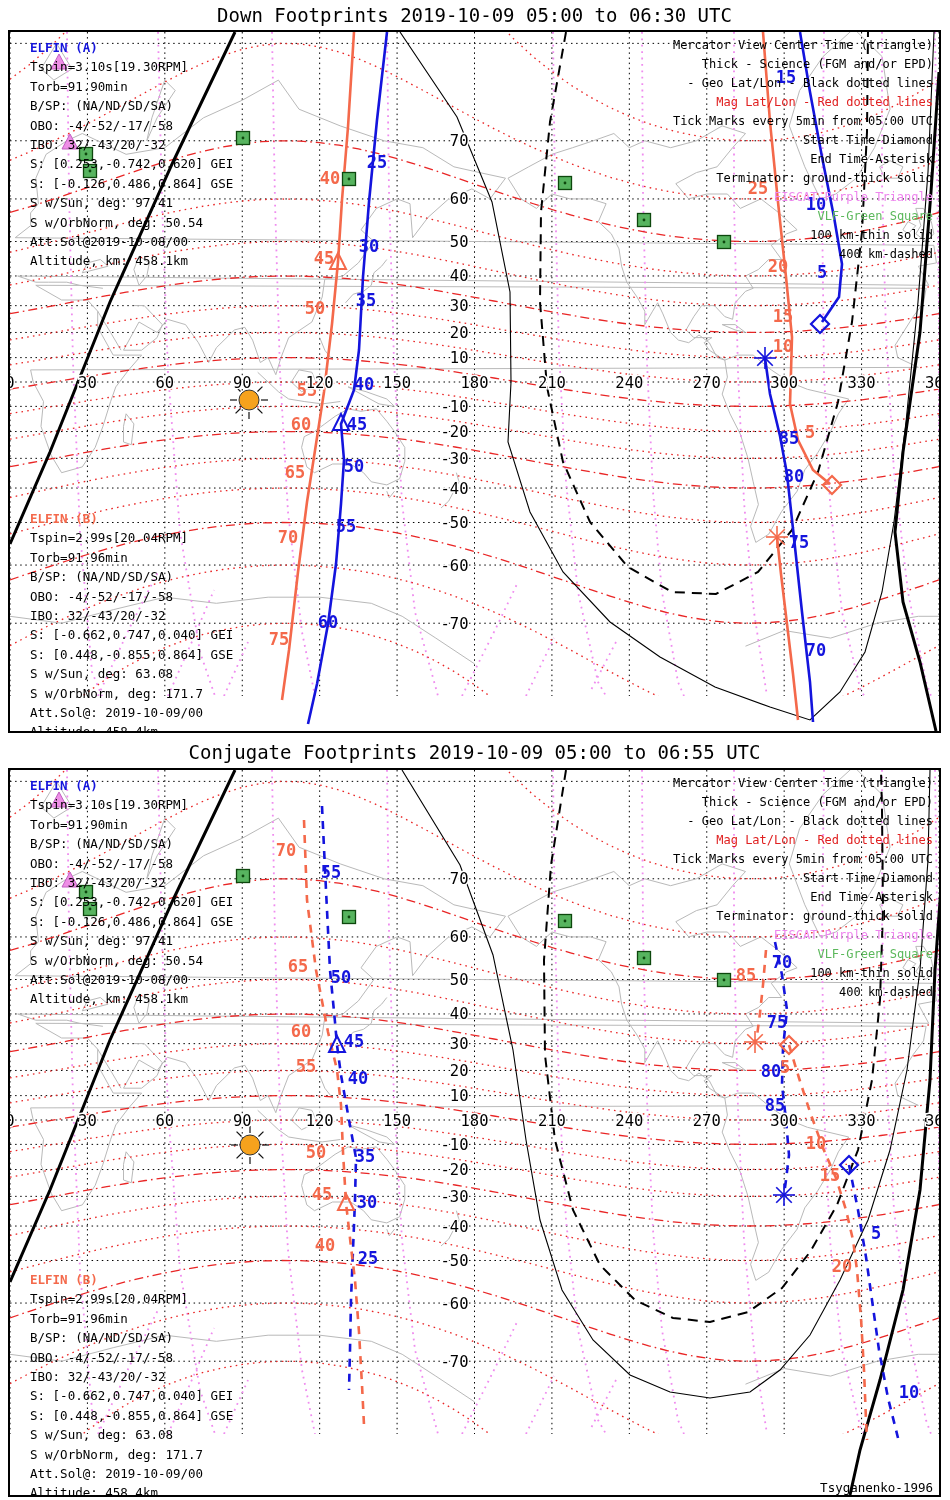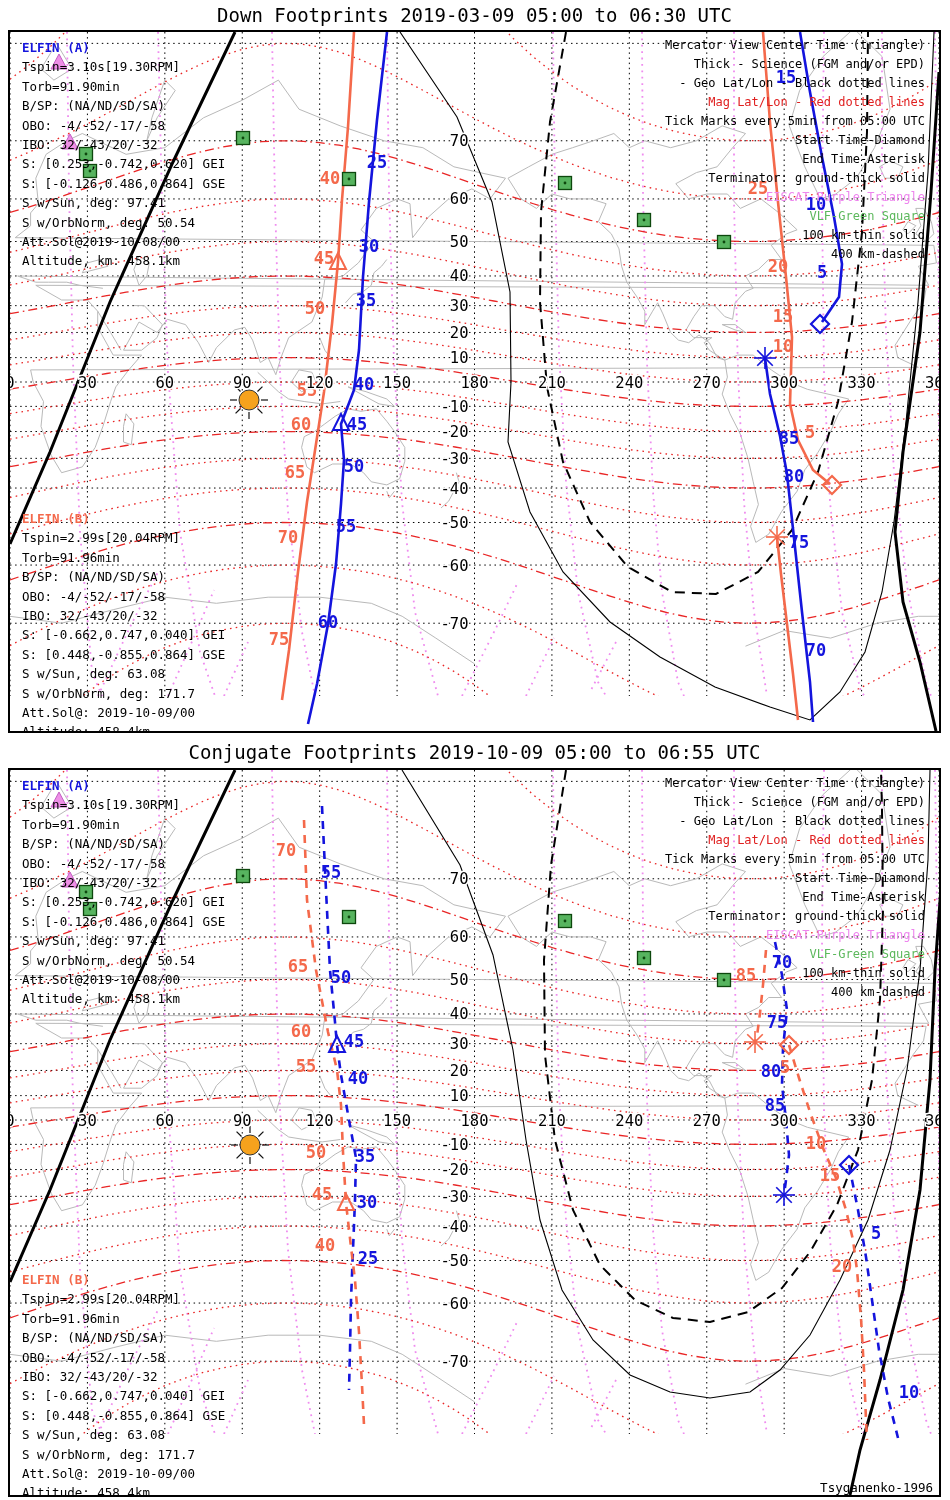--- a/index.html
+++ b/index.html
@@ -1,38 +1,38 @@
 <!DOCTYPE html>
 <html><head>
 <meta charset="utf-8">
 <style>
   html,body{margin:0;padding:0;background:#fff;}
   body{width:950px;height:1500px;position:relative;font-family:"DejaVu Sans Mono",monospace;}
   .ptitle{position:absolute;left:8px;width:933px;text-align:center;font:19px "DejaVu Sans Mono",monospace;color:#000;white-space:nowrap;}
   .pbox{position:absolute;left:8px;width:933px;border:2px solid #000;box-sizing:border-box;background:#fff;overflow:hidden;}
   .pbox svg{position:absolute;top:0;left:0;}
-  .infoblock{position:absolute;left:12px;font:12.5px/19.4px "DejaVu Sans Mono",monospace;color:#000;white-space:pre;z-index:5;}
+  .infoblock{position:absolute;left:20px;font:12.5px/19.4px "DejaVu Sans Mono",monospace;color:#000;white-space:pre;z-index:5;}
   .infoblock .hdr{font-weight:bold;}
-  .legendblock{position:absolute;top:4px;right:14px;text-align:right;font:12px/19px "DejaVu Sans Mono",monospace;z-index:5;white-space:pre;}
+  .legendblock{position:absolute;top:4px;right:6px;text-align:right;font:12px/19px "DejaVu Sans Mono",monospace;z-index:5;white-space:pre;}
   .credits{position:absolute;right:6px;text-align:right;font:12.5px/18.5px "DejaVu Sans Mono",monospace;color:#000;z-index:5;white-space:pre;}
   .ggrid{fill:none;stroke:#000;stroke-width:1;stroke-dasharray:1.5 3.6;}
   .coast{fill:none;stroke:#b9b9b9;stroke-width:1;stroke-linejoin:round;}
   .maglon{fill:none;stroke:#ef8cef;stroke-width:1.8;stroke-dasharray:1.8 4.6;}
   .maglat{fill:none;stroke:#e92525;stroke-width:1.3;stroke-dasharray:1.6 4.2;}
   .maglatdd{fill:none;stroke:#e92525;stroke-width:1.3;stroke-dasharray:9 4 1.6 4;}
   .term-ground{fill:none;stroke:#000;stroke-width:3;}
   .term-100{fill:none;stroke:#000;stroke-width:1.1;}
   .term-400{fill:none;stroke:#000;stroke-width:2;stroke-dasharray:10 7;}
   text.glabel{font:15.5px "DejaVu Sans Mono",monospace;fill:#000;paint-order:stroke;stroke:#fff;stroke-width:3px;}
   text.tlabel{font:bold 17px "DejaVu Sans Mono",monospace;}
 </style>
 </head>
 <body>
 
-<div class="ptitle" style="top:4px;">Down Footprints 2019-03-09 05:00 to 06:30 UTC</div>
+<div class="ptitle" style="top:4px;">Down Footprints 2019-10-09 05:00 to 06:30 UTC</div>
 
 <div class="pbox" id="box0" style="top:30px;height:703px;">
   <svg id="svg0" width="929" height="699">
       <defs>
         <clipPath id="clip0">
           <rect x="0" y="0" width="929" height="664"></rect>
         </clipPath>
       </defs>
       <rect x="0" y="0" width="929" height="699" fill="#ffffff"></rect>
       <g clip-path="url(#clip0)">

